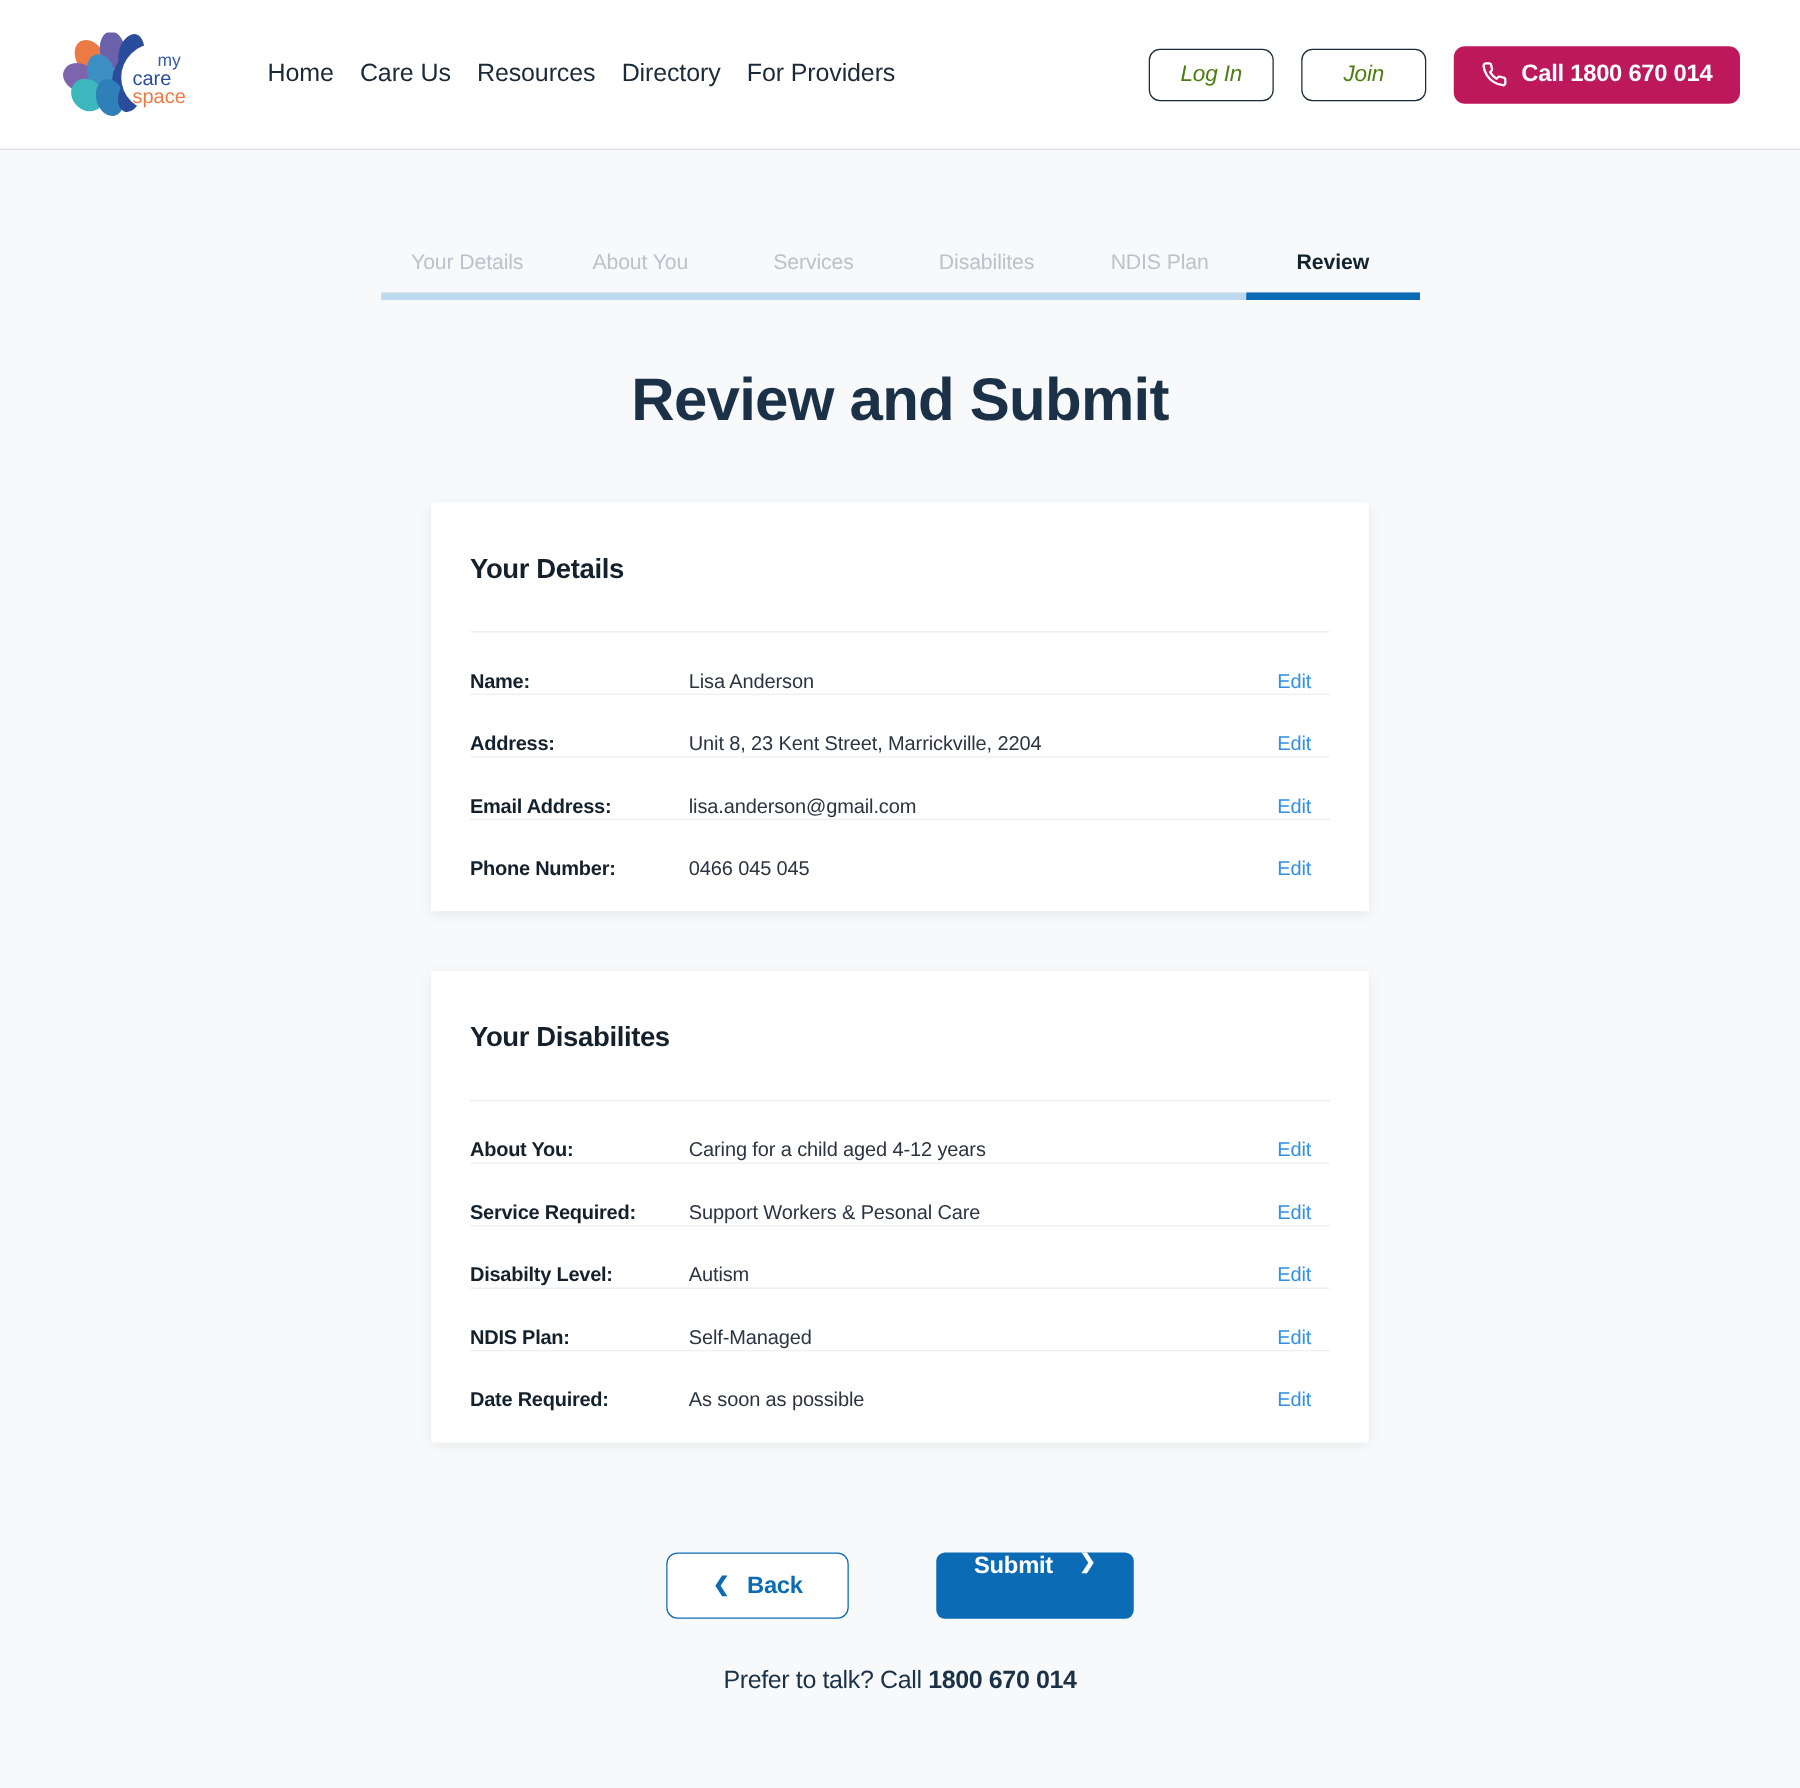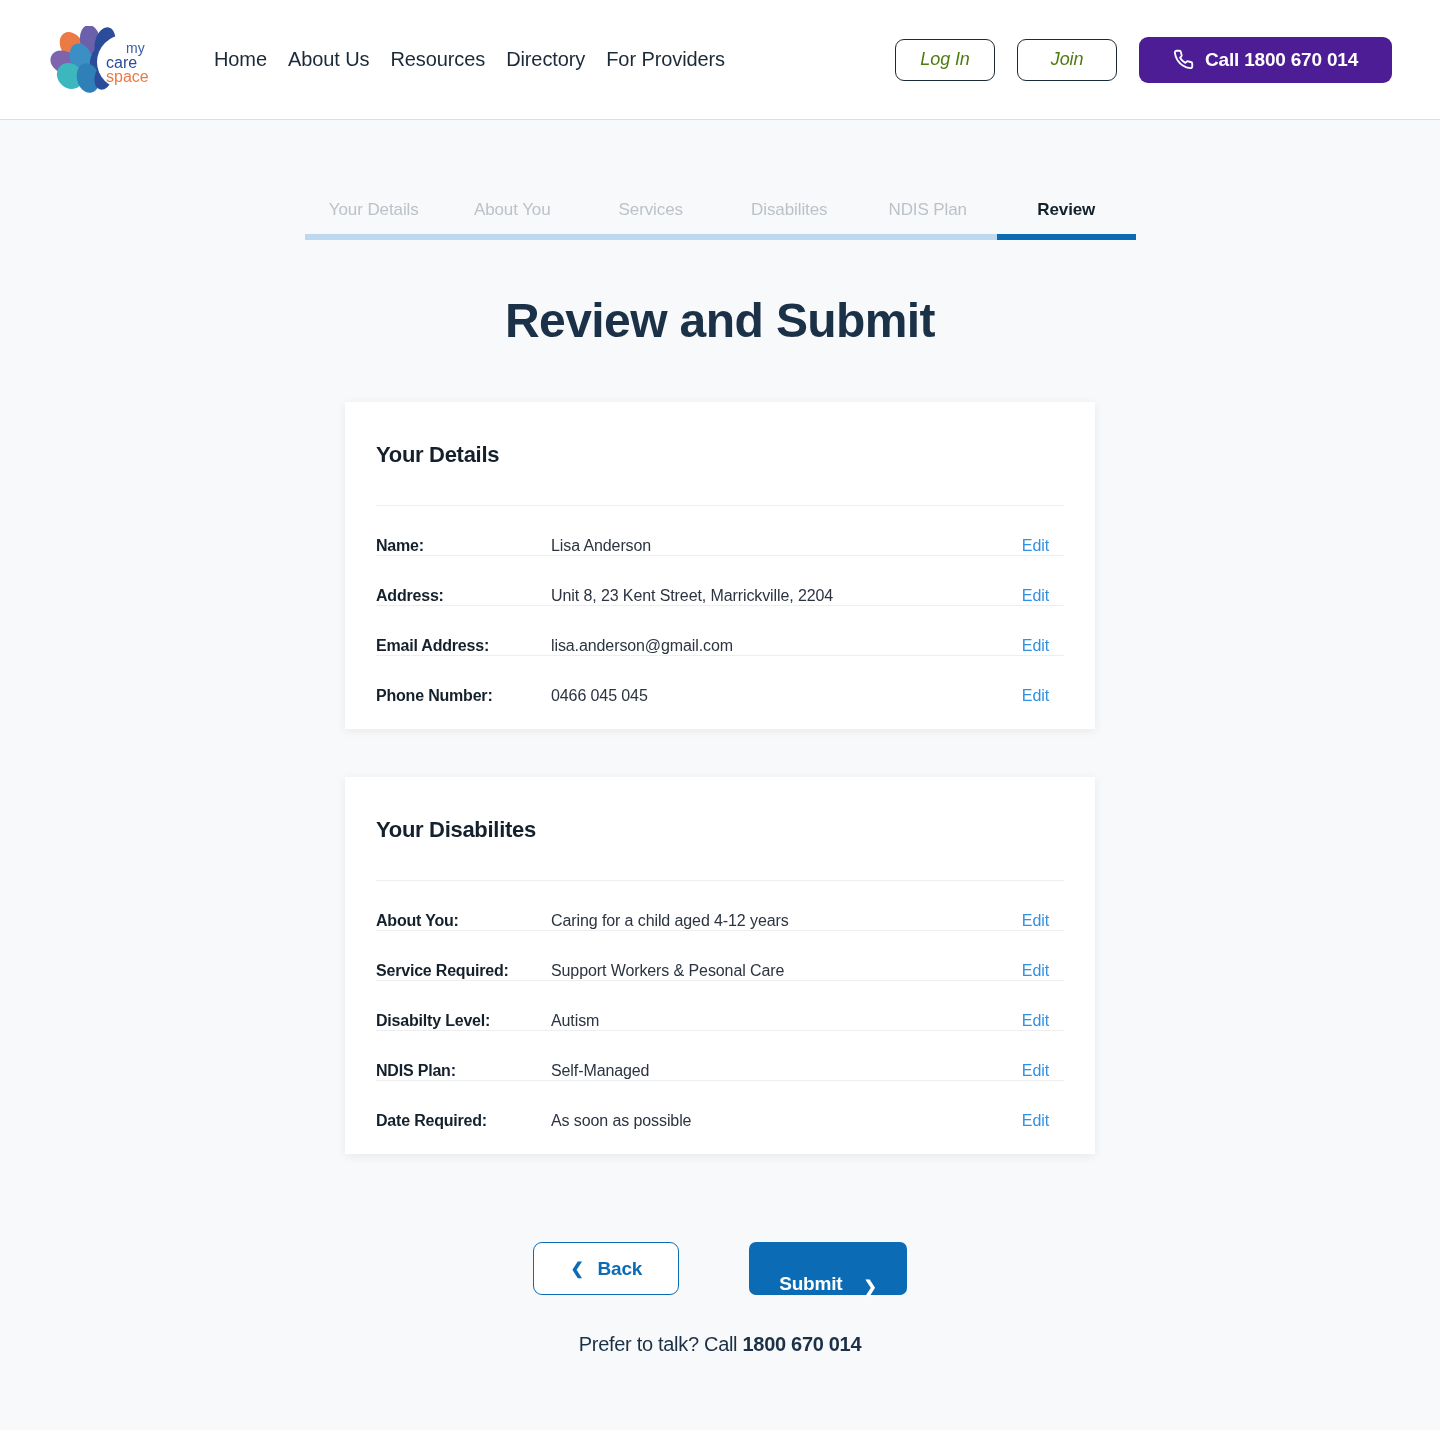--- a/index.html
+++ b/index.html
@@ -61,29 +61,29 @@
     font-weight: 500;
     font-family: "Liberation Sans", sans-serif;
     padding: 0 18px;
     height: 42px;
     min-width: 100px;
     cursor: pointer;
     letter-spacing: -0.1px;
     font-style: italic;
   }
   .btn-call {
-    background: #4c1d95;
+    background: #be185d;
     border: none;
     border-radius: 9px;
     color: #ffffff;
     font-size: 19px;
     font-weight: 700;
     font-family: "Liberation Sans", sans-serif;
     height: 46px;
-    padding: 0 34px;
+    padding: 0 22px;
     display: flex;
     align-items: center;
     gap: 11px;
     cursor: pointer;
     letter-spacing: -0.2px;
   }
   .phone-glyph { display: block; }
 
   
   .steps-wrap {
@@ -213,21 +213,21 @@
     background: #0b6cb5;
     border: none;
     border-radius: 7px;
     color: #ffffff;
     font-size: 19px;
     font-weight: 700;
     font-family: "Liberation Sans", sans-serif;
     height: 53px;
     padding: 0 30px;
     display: flex;
-    align-items: flex-end;
+    align-items: flex-start;
     gap: 21px;
     cursor: pointer;
     letter-spacing: -0.2px;
     margin-left: 40px;
   }
   .chev { font-size: 16px; line-height: 1; font-weight: 700; }
 
   .prefer {
     text-align: center;
     margin-top: 38px;
@@ -258,21 +258,21 @@
       <circle cx="74" cy="36" r="27" fill="#ffffff"></circle>
 
       <text x="76" y="27" font-family="'Liberation Sans',sans-serif" font-size="14" fill="#3b5ba8">my</text>
       <text x="56" y="42" font-family="'Liberation Sans',sans-serif" font-size="16" fill="#2b4b9b">care</text>
       <text x="56" y="56" font-family="'Liberation Sans',sans-serif" font-size="16" fill="#ec7a45">space</text>
     </svg>
   </div>
 
   <nav class="nav">
     <span class="nav-item">Home</span>
-    <span class="nav-item">About Us</span>
+    <span class="nav-item">Care Us</span>
     <span class="nav-item">Resources</span>
     <span class="nav-item">Directory</span>
     <span class="nav-item">For Providers</span>
   </nav>
 
   <div class="header-actions">
     <button class="btn-outline-dark">Log In</button>
     <button class="btn-outline-dark">Join</button>
     <button class="btn-call">
       <svg class="phone-glyph" width="21" height="21" viewBox="0 0 24 24" fill="none" stroke="#ffffff" stroke-width="2.1" stroke-linecap="round" stroke-linejoin="round">

